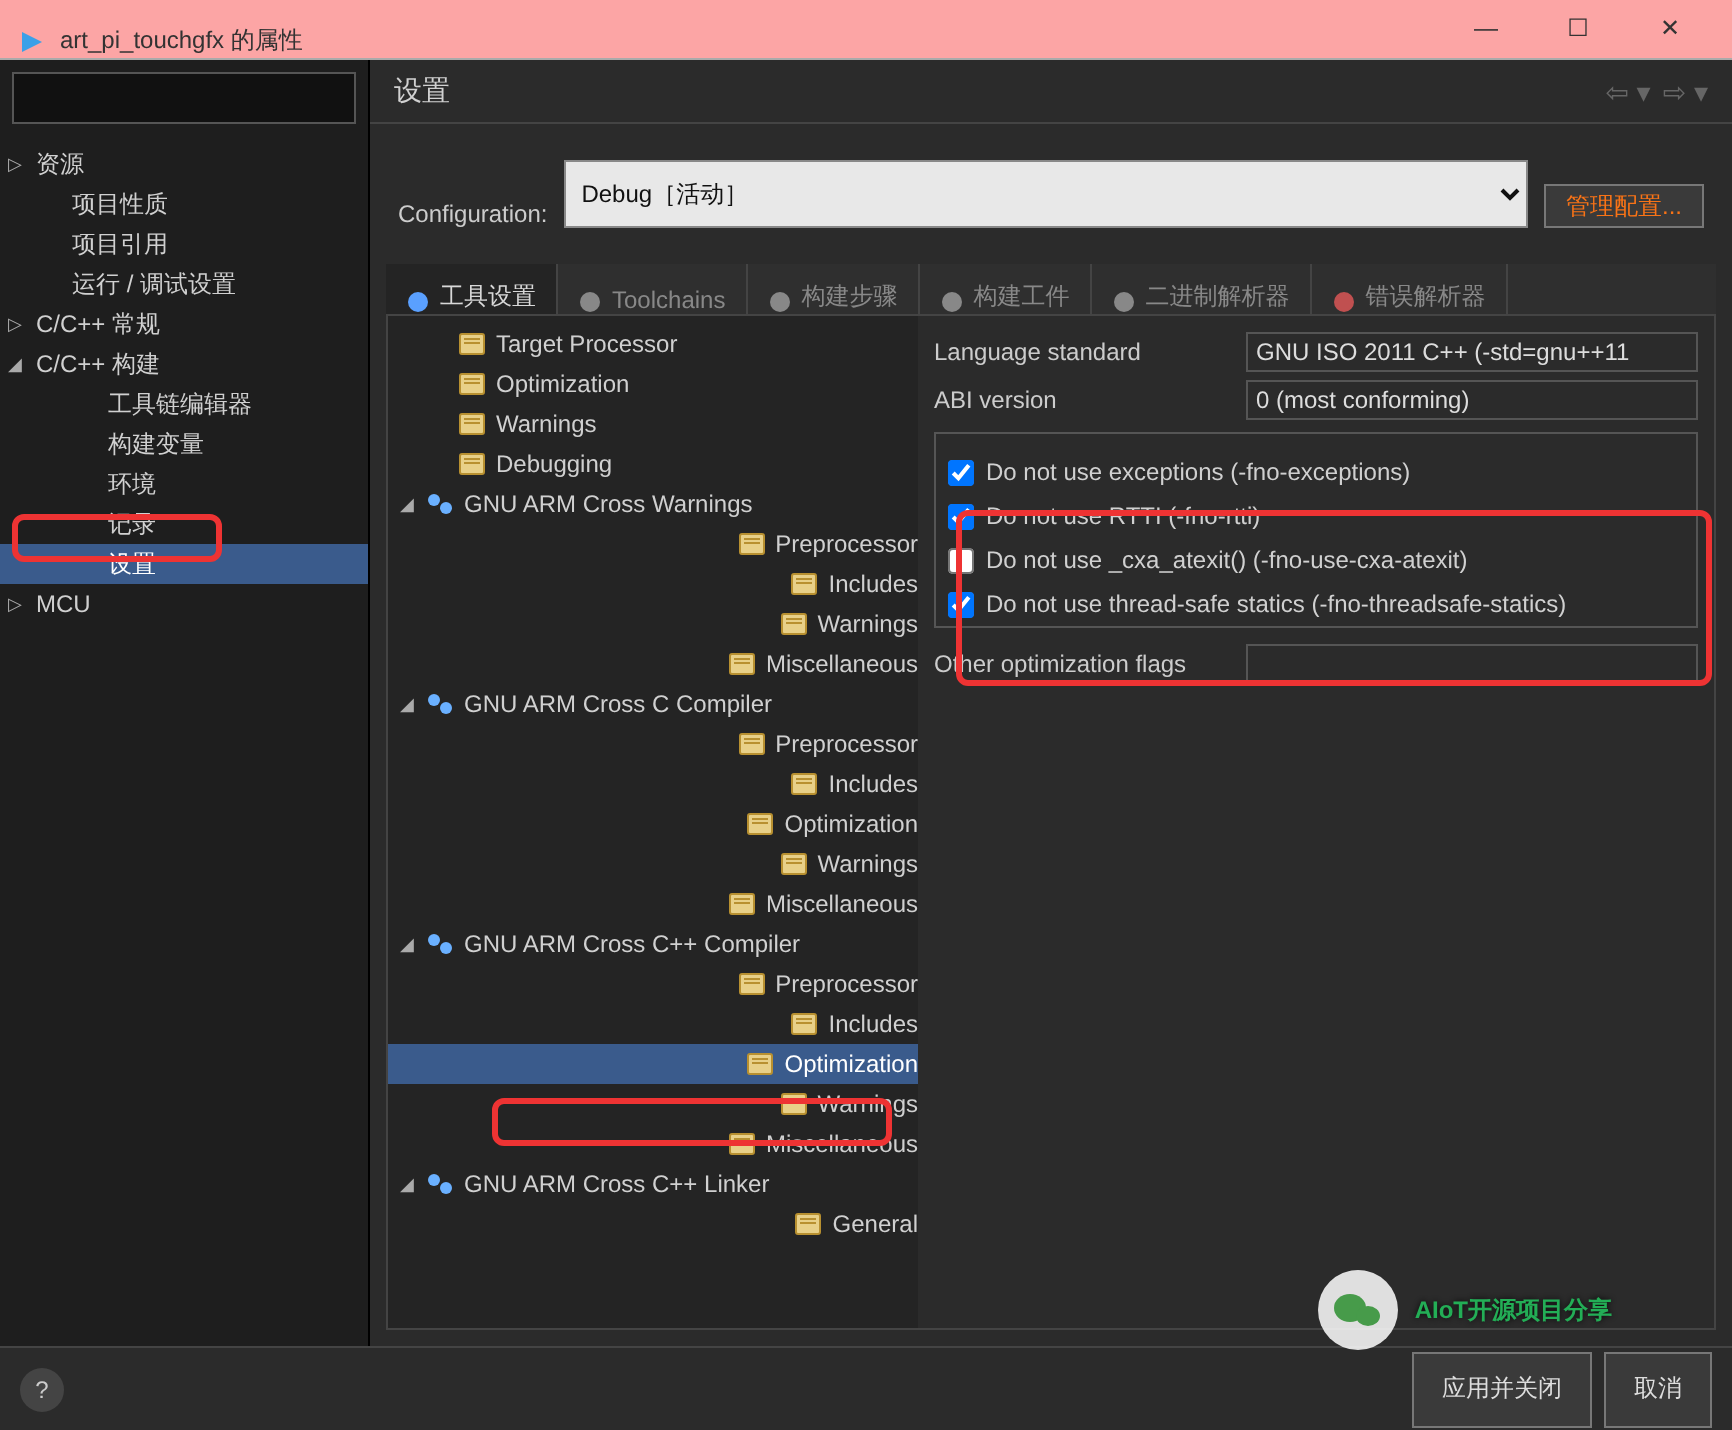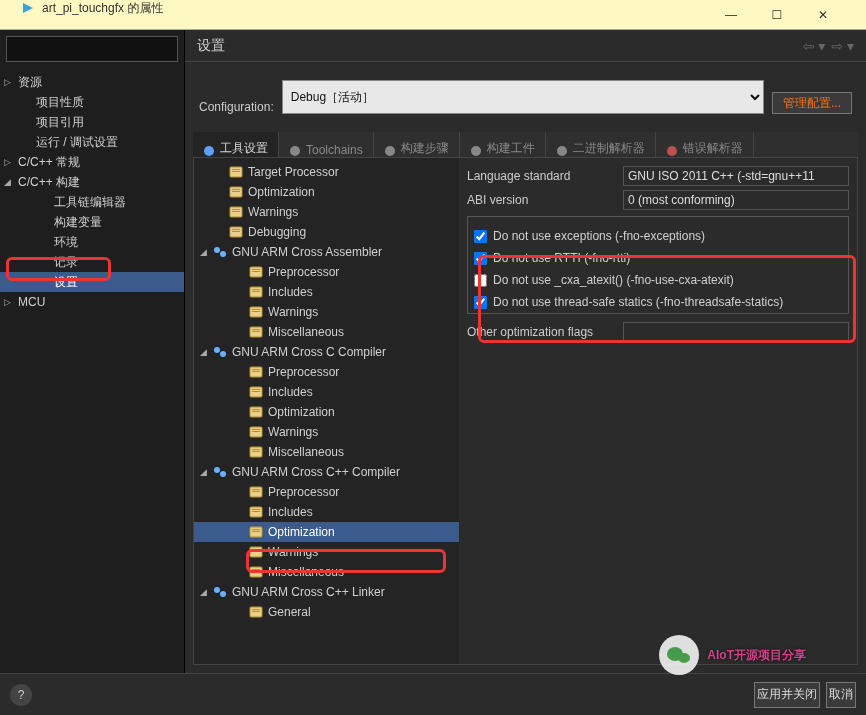--- a/index.html
+++ b/index.html
@@ -1,17 +1,17 @@
 <!DOCTYPE html>
 <html><head>
 <meta charset="utf-8">
 <style>
 * { margin:0; padding:0; box-sizing:border-box; font-family:"Microsoft YaHei","Segoe UI",sans-serif; font-size:12px; }
 body { background:#2b2b2b; color:#d0d0d0; width:866px; height:715px; overflow:hidden; position:relative; }
-.titlebar { height:30px; background:#fef9c3; color:#333; display:flex; align-items:flex-start; padding:0 20px; border-bottom:1px solid #aaa; }
+.titlebar { height:30px; background:#fca5a5; color:#333; display:flex; align-items:flex-end; padding:0 8px; border-bottom:1px solid #aaa; }
 .titlebar .icon { width:16px; height:16px; margin-right:6px; }
 .titlebar .title { flex:1; }
 .titlebar .winbtn { width:46px; height:30px; display:flex; align-items:center; justify-content:center; color:#333; }
 .body { display:flex; height:calc(100% - 30px - 42px); }
 .nav { width:185px; background:#1e1e1e; border-right:1px solid #000; display:flex; flex-direction:column; }
 .search { height:26px; margin:6px; border:1px solid #555; background:#111; }
 .nav-tree { flex:1; overflow:auto; padding:4px 0; }
 .nav-item { display:flex; align-items:center; height:20px; padding-left:4px; cursor:default; }
 .nav-item.l1 { padding-left:22px; }
 .nav-item.l2 { padding-left:40px;align-items:center; }
@@ -27,37 +27,37 @@
 .config-row select { flex:1; height:34px; background:#e8e8e8; border:1px solid #888; color:#111; padding:0 4px; }
 .config-row .mgr { height:22px; background:#3a3a3a; border:1px solid #777; color:#f97316; padding:0 10px; }
 .tabs { display:flex; height:26px; border-bottom:1px solid #444; background:#2f2f2f; margin:0 8px; }
 .tab { display:flex; align-items:flex-end; padding:0 10px; gap:5px; color:#888; border-right:1px solid #444; }
 .tab.active { background:#242424; color:#d8d8d8; }
 .tab .ti { width:12px; height:12px; display:inline-block; }
 .settings-body { flex:1; display:flex; overflow:hidden; margin:0 8px 8px 8px; border:1px solid #444; border-top:none; }
 .tree2 { width:265px; background:#242424; overflow:auto; padding:4px 0; }
 .t2 { display:flex; align-items:center; height:20px; padding-left:6px; cursor:default; }
 .t2.l1 { padding-left:22px; }
-.t2.l2 { padding-left:42px; }
+.t2.l2 { padding-left:42px;justify-content:flex-end; }
 .t2.sel { background:#3a5b8c; color:#fff; }
 .t2 .arrow { width:12px; display:inline-block; font-size:9px; color:#aaa; }
 .t2 .ficon { width:16px; height:14px; margin-right:4px; display:inline-flex; align-items:center; justify-content:center; }
 .t2 .ficon svg { width:14px; height:12px; }
 .panel { flex:1; background:#2b2b2b; padding:6px 8px; overflow:auto; }
 .prow { display:flex; align-items:center; height:24px; gap:6px; }
 .prow .plabel { width:150px; color:#ccc; }
 .prow .pval { flex:1; height:20px; border:1px solid #555; background:#2b2b2b; color:#ddd; padding:0 4px; display:flex; align-items:center; }
 .chkgroup { border:1px solid #555; padding:4px 6px; margin-top:4px; }
 .chkrow { display:flex; align-items:flex-end; height:22px; gap:6px; }
 .chkrow input { width:13px; height:13px; }
 .footer { position:absolute; bottom:0; left:0; right:0; height:42px; background:#2b2b2b; border-top:1px solid #444; display:flex; align-items:center; padding:0 10px; }
 .footer .help { width:22px; height:22px; border-radius:11px; background:#444; color:#ccc; display:flex; align-items:center; justify-content:center; }
 .footer .spacer { flex:1; }
-.footer button { height:26px; background:#3a3a3a; border:1px solid #777; color:#ddd; padding:0 2px; margin-left:6px; }
-.watermark { position:absolute; right:60px; bottom:40px; color:#ec4899; font-size:18px; font-weight:bold; opacity:.85; text-shadow:0 0 3px #000; display:flex; align-items:center; gap:8px;}
+.footer button { height:38px; background:#3a3a3a; border:1px solid #777; color:#ddd; padding:0 14px; margin-left:6px; }
+.watermark { position:absolute; right:60px; bottom:40px; color:#22c55e; font-size:18px; font-weight:bold; opacity:.85; text-shadow:0 0 3px #000; display:flex; align-items:center; gap:8px;}
 .wmcircle { width:40px; height:40px; border-radius:20px; background:#fff; display:flex; align-items:center; justify-content:center; }
 </style>
 </head>
 <body>
 
 <div class="titlebar">
   <span class="icon">
     <svg viewBox="0 0 16 16">
         <polygon points="3,3 13,8 3,13" fill="#3aa0e8"></polygon>
       </svg>
@@ -224,21 +224,21 @@
             <span>Debugging</span>
           </div>
           <div class="t2">
             <span class="arrow">◢</span>
             <span class="ficon">
               <svg viewBox="0 0 14 12">
                 <circle cx="4" cy="4" r="3" fill="#6ab0ff"></circle>
                 <circle cx="10" cy="8" r="3" fill="#6ab0ff"></circle>
               </svg>
             </span>
-            <span>GNU ARM Cross Assembler</span>
+            <span>GNU ARM Cross Warnings</span>
           </div>
           <div class="t2 l2">
             <span class="arrow"></span>
             <span class="ficon">
               <svg viewBox="0 0 14 12">
                 <rect x="1" y="1" width="12" height="10" rx="1" fill="#e8d088" stroke="#b89030"></rect>
                 <rect x="3" y="3" width="8" height="1" fill="#b89030"></rect>
                 <rect x="3" y="5" width="8" height="1" fill="#b89030"></rect>
               </svg>
             </span>

